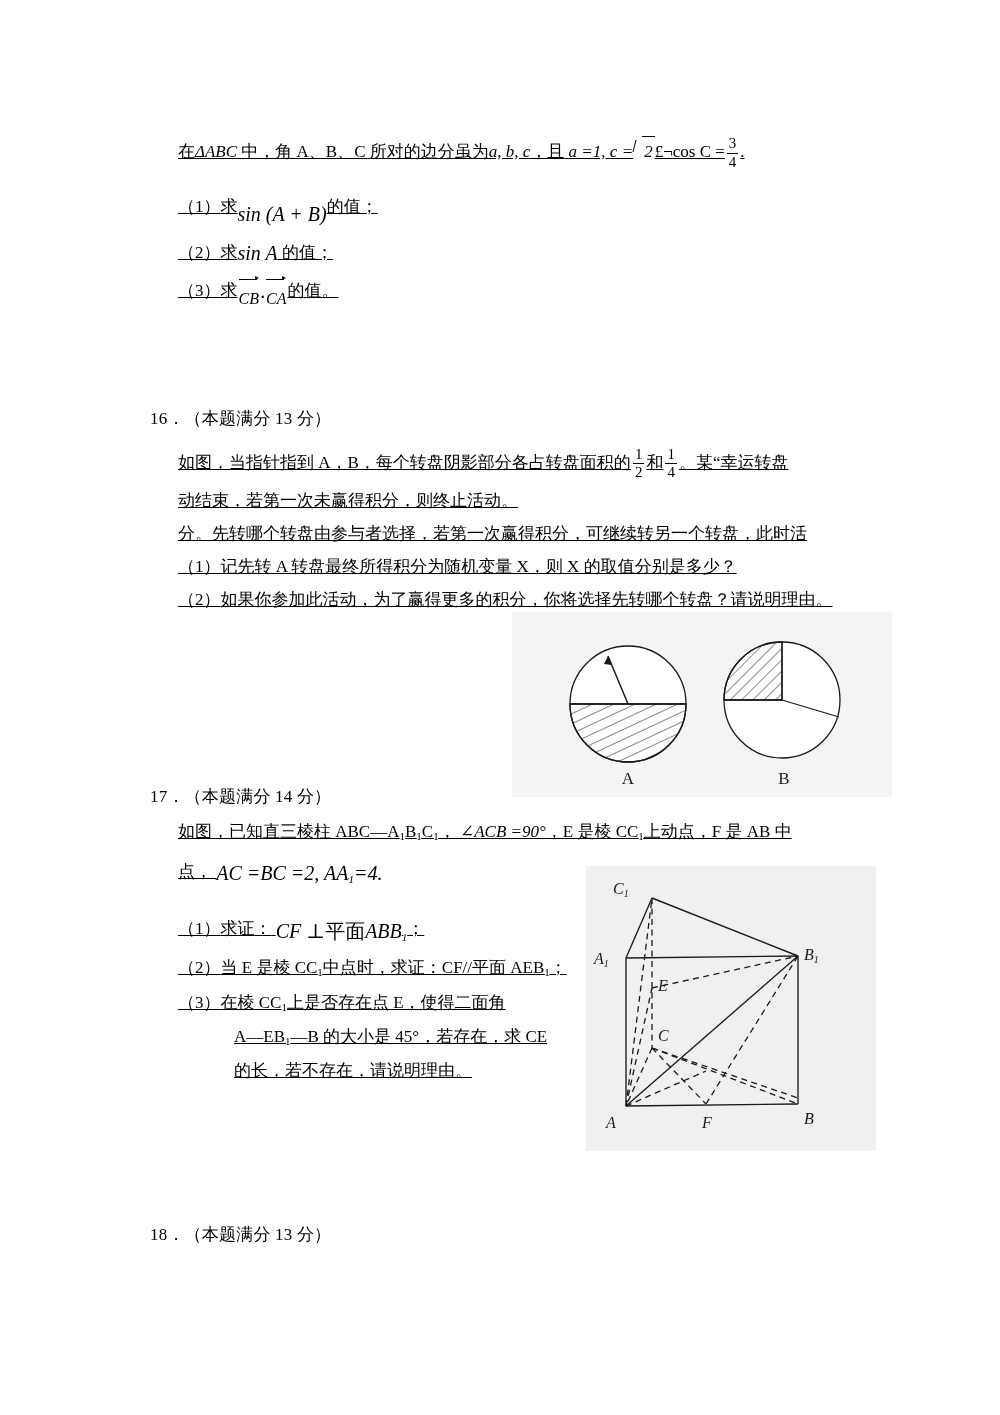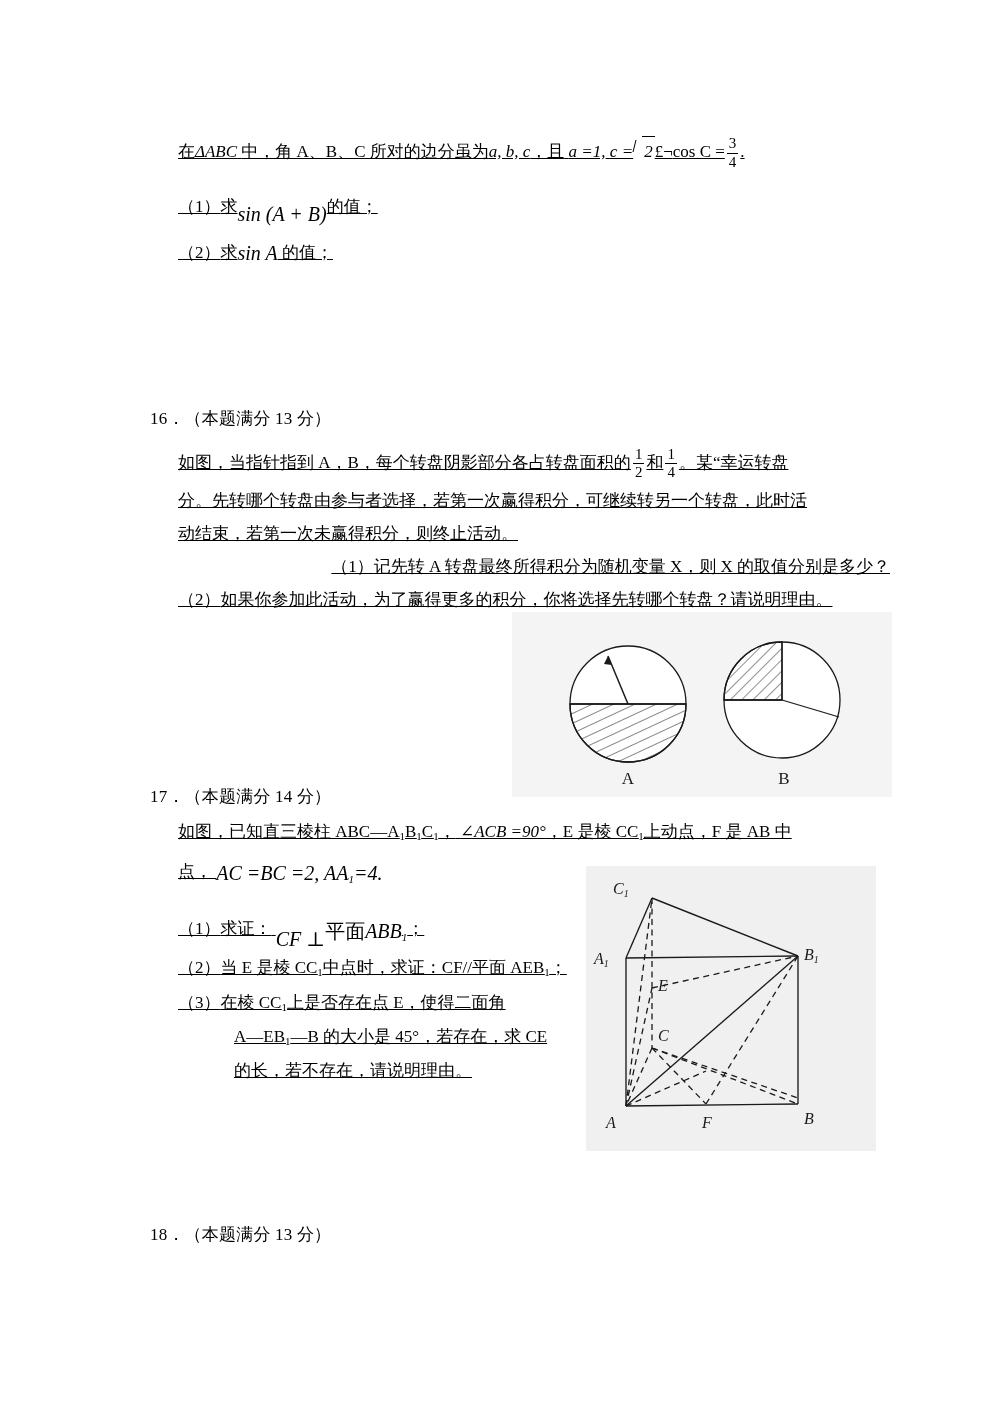--- a/index.html
+++ b/index.html
@@ -170,35 +170,38 @@
     <div class="body-block" style="margin-top:14px;">
       <div class="item-line" style="line-height:40px;">
         <span>（1）</span><span>求</span><span class="lowered" style="top:9px;">sin (A + B)</span><span>的值；</span>
       </div>
 
       <div class="item-line" style="line-height:36px;margin-top:6px;">
         <span>（2）</span><span>求</span><span class="lowered" style="top:2px;">sin A</span>
         <span>的值；</span>
       </div>
 
+      <div class="item-line" style="line-height:34px;">
+        <span>（3）</span><span>求</span><span class="vec">CB</span><span class="lowered" style="top:8px;">·</span><span class="vec">CA</span><span>的值。</span>
+      </div>
     </div>
   </div>
 
   <div class="problem" style="top:408px;">
     <div class="prob-head">
       <span class="num">16．</span><span>（本题满分 13 分）</span>
     </div>
 
     <div class="body-block" style="margin-top:12px;width:712px;">
       <div class="nowrapline" style="line-height:42px;">
         <span>如图，当指针指到 A，B，每个转盘阴影部分各占转盘面积的</span><span class="frac"><span class="nume">1</span><span class="deno">2</span></span><span>和</span><span class="frac"><span class="nume">1</span><span class="deno">4</span></span><span>。某“幸运转盘</span>
       </div>
+      <div class="nowrapline" style="line-height:33px;">动结束，若第一次未赢得积分，则终止活动。</div>
       <div class="nowrapline" style="line-height:33px;">分。先转哪个转盘由参与者选择，若第一次赢得积分，可继续转另一个转盘，此时活</div>
-      <div class="nowrapline" style="line-height:33px;">动结束，若第一次未赢得积分，则终止活动。</div>
-      <div class="nowrapline" style="line-height:33px;text-align:right;">
+      <div class="nowrapline" style="line-height:33px;">
         <span>（1）</span><span>记先转 A 转盘最终所得积分为随机变量 X，则 X 的取值分别是多少？</span>
       </div>
       <div class="nowrapline" style="line-height:33px;">
         <span>（2）</span><span>如果你参加此活动，为了赢得更多的积分，你将选择先转哪个转盘？请说明理由。</span>
       </div>
     </div>
   </div>
 
   <div class="fig-wrap" style="left:512px;top:612px;width:380px;height:185px;">
     <svg width="380" height="185" viewBox="0 0 380 185">
@@ -256,21 +259,21 @@
       </div>
       <div class="nowrapline" style="line-height:36px;">
         <span>点，</span>
         <span class="lowered" style="top:3px;">AC =BC =2, AA</span><span class="subi" style="position:relative;top:3px;">1</span><span class="lowered" style="top:3px;"> =4.</span>
       </div>
     </div>
 
     <div class="body-block" style="margin-top:14px;width:430px;">
       <div class="item-line" style="line-height:38px;">
         <span>（1）</span><span>求证：</span>
-        <span class="lowered" style="top:12px;">CF ⊥</span><span class="lowered" style="top:4px;font-style:normal;">平面</span><span class="lowered" style="top:4px;">ABB</span><span class="subi" style="position:relative;top:4px;">1</span><span>；</span>
+        <span class="lowered" style="top:4px;">CF ⊥</span><span class="lowered" style="top:4px;font-style:normal;">平面</span><span class="lowered" style="top:4px;">ABB</span><span class="subi" style="position:relative;top:4px;">1</span><span>；</span>
       </div>
 
       <div class="item-line" style="line-height:32px;">
         <span>（2）</span><span>当 E 是棱 CC</span><span class="sub">1</span><span>中点时，求证：CF//平面 AEB</span><span class="sub">1</span><span>；</span>
       </div>
 
       <div class="item-line" style="line-height:30px;">
         <span>（3）</span><span>在棱 CC</span><span class="sub">1</span><span>上是否存在点 E，使得二面角</span>
       </div>
       <div class="item-line indent-item" style="line-height:30px;margin-left:56px;">

